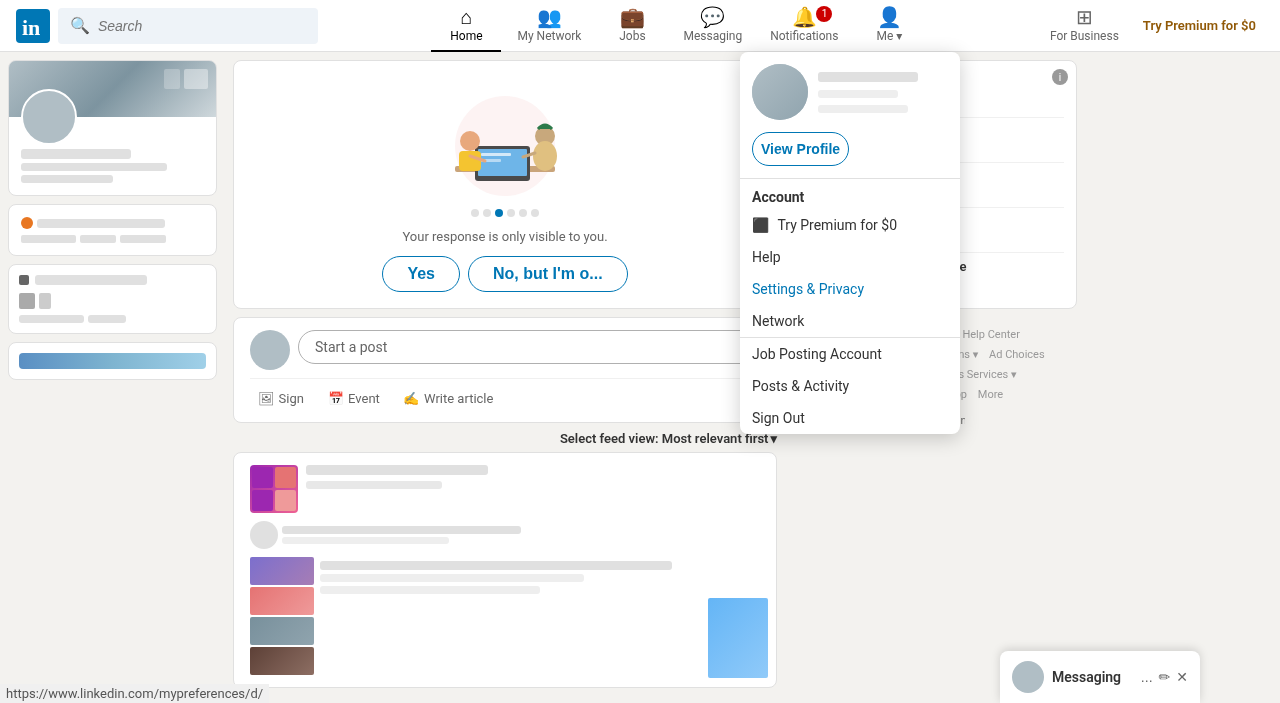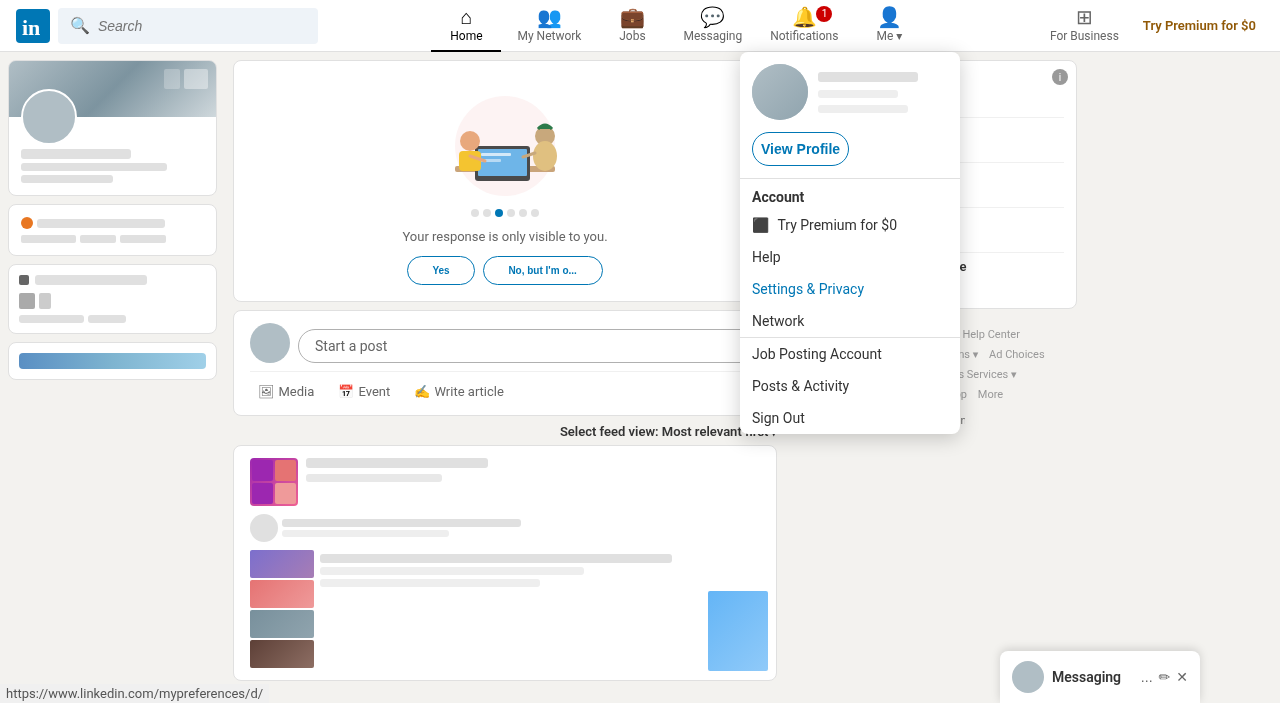--- a/index.html
+++ b/index.html
@@ -210,39 +210,39 @@
       gap: 4px;
       justify-content: center;
       padding-bottom: 12px;
     }
     .poll-dot { width: 8px; height: 8px; border-radius: 50%; background: #e0e0e0; }
     .poll-dot.active { background: #0077b5; }
     .poll-btn {
       border: 1.5px solid #0077b5;
       border-radius: 20px;
       padding: 8px 24px;
-      font-size: 10px;
+      font-size: 16px;
       font-weight: 600;
       cursor: pointer;
       background: transparent;
     }
     .poll-btn.yes { color: #0077b5; }
     .poll-btn.no { color: #0077b5; min-width: 120px; }
 
     
     .post-composer {
       background: #fff;
       border-radius: 8px;
       border: 1px solid #e0e0e0;
       padding: 12px 16px;
       margin-bottom: 8px;
     }
     .composer-top {
       display: flex;
-      align-items: flex-end;
+      align-items: flex-start;
       gap: 8px;
     }
     .composer-avatar {
       width: 40px; height: 40px;
       border-radius: 50%;
       background: #b0bec5;
       flex-shrink: 0;
     }
     .composer-input {
       flex: 1;
@@ -607,21 +607,21 @@
     </div>
 
     <div class="post-composer">
       <div class="composer-top">
         <div class="composer-avatar"></div>
         <div class="composer-input">Start a post</div>
       </div>
       <div class="composer-actions">
         <div class="composer-action">
           <span>🖼</span>
-          <span>Media</span>
+          <span>Sign</span>
         </div>
         <div class="composer-action">
           <span>📅</span>
           <span>Event</span>
         </div>
         <div class="composer-action">
           <span>✍</span>
           <span>Write article</span>
         </div>
       </div>

